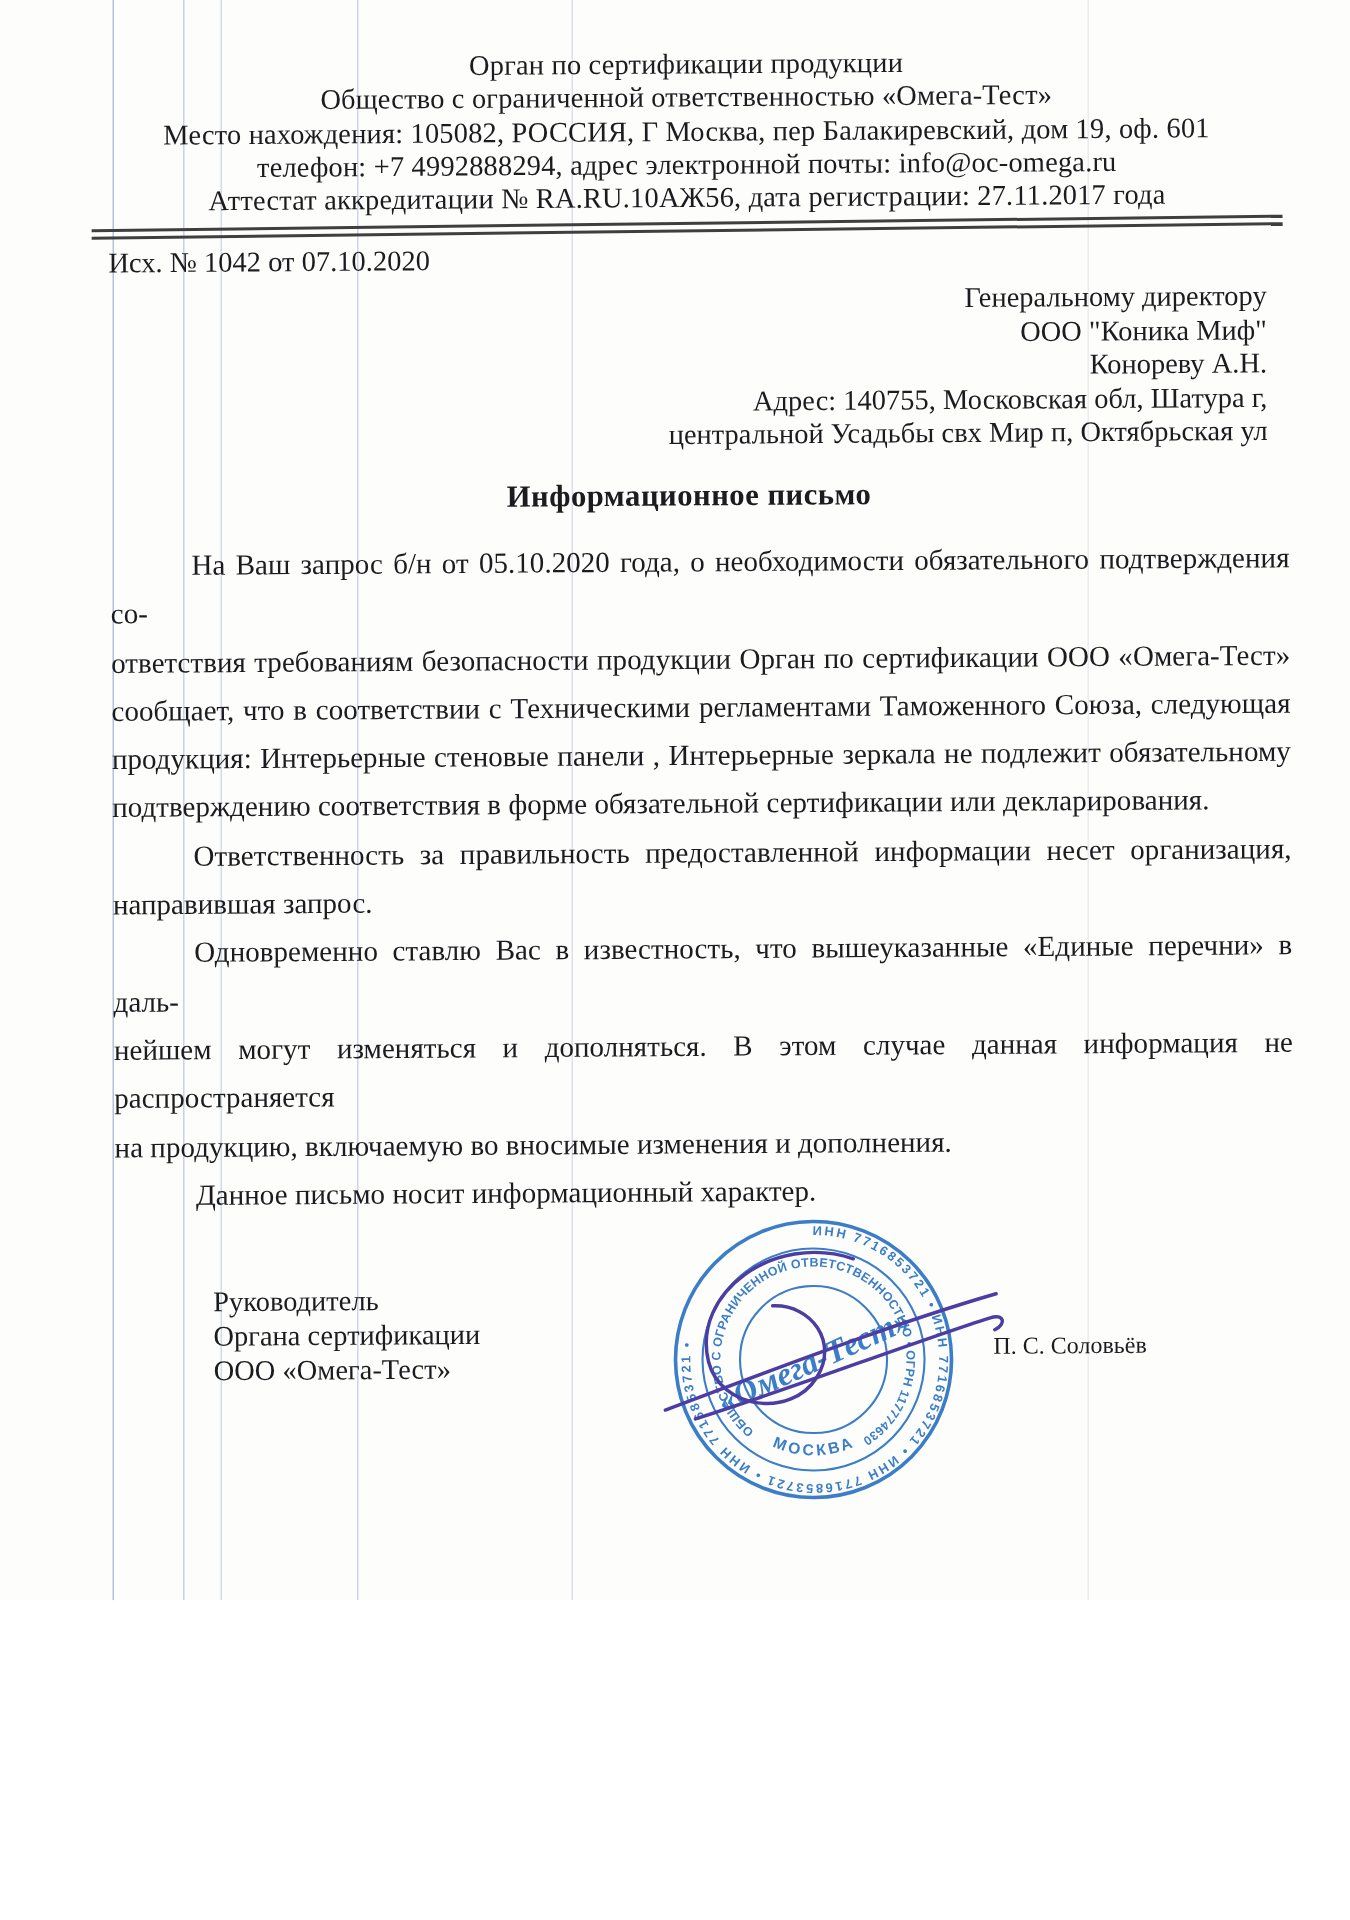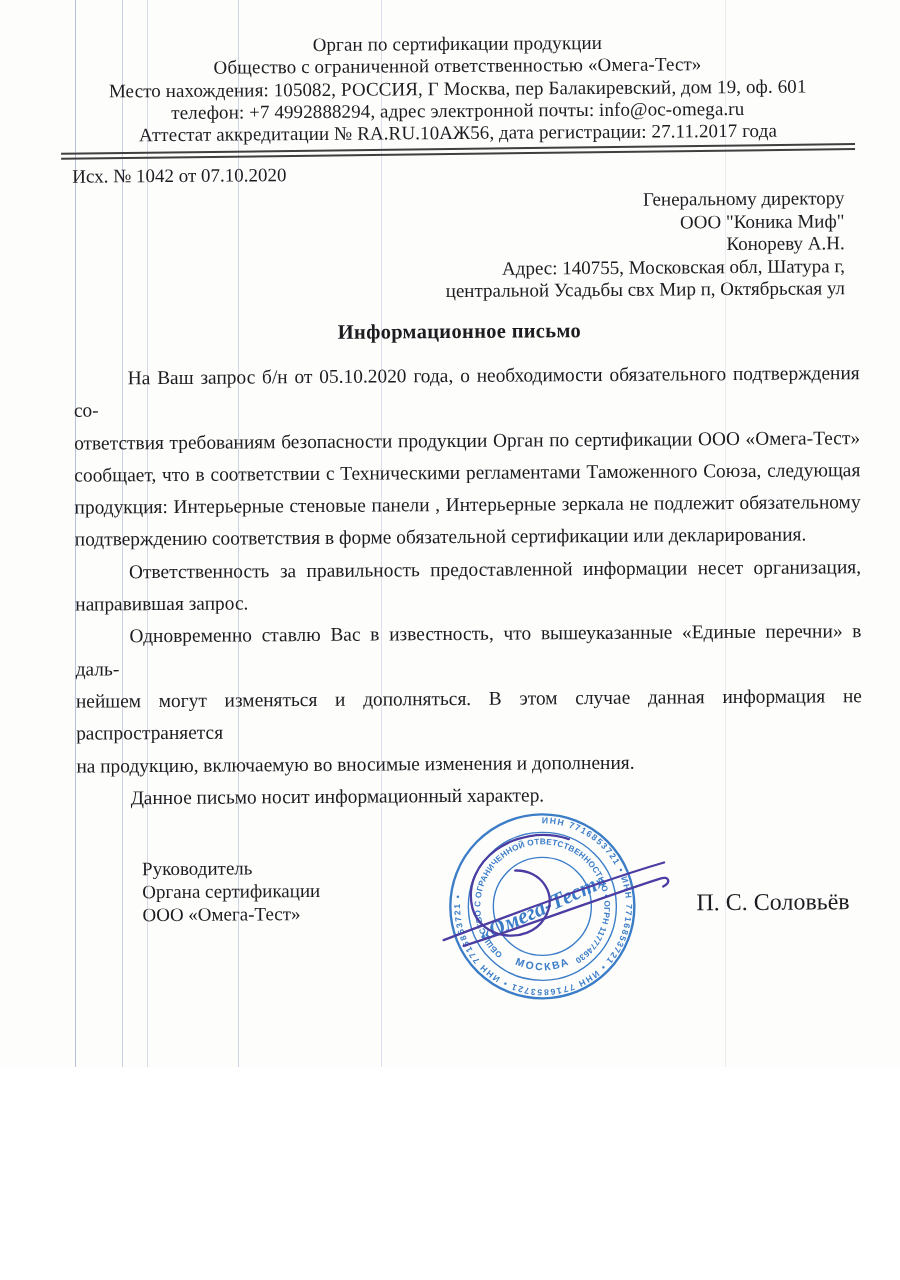--- a/index.html
+++ b/index.html
@@ -22,21 +22,21 @@
   .addressee { position:absolute; right:54px; top:190px; text-align:right;
                font-size:19px; line-height:22.6px; }
   .title { position:absolute; left:64px; top:320px; width:792px; text-align:center;
            font-size:20.5px; font-weight:bold; letter-spacing:0.3px; }
   .body { position:absolute; left:74px; top:360px; width:786px; font-size:19.4px; }
   .bline { line-height:32.3px; }
   .bline.just { text-align:justify; text-align-last:justify; }
   .bline.indent { text-indent:54px; }
 
   .signatory { position:absolute; left:139px; top:856px; font-size:19px; line-height:22.8px; }
-  .sig-name { position:absolute; left:693px; top:891px; font-size:24px; }
+  .sig-name { position:absolute; left:659px; top:891px; font-size:16px; }
 
   .stamp-wrap { position:absolute; left:444px; top:812px; width:190px; height:190px; opacity:0.93; }
   .sigink-wrap { position:absolute; left:428px; top:820px; width:262px; height:152px; }
 
   .stamp-ring-sm   { font-family:"Liberation Sans","DejaVu Sans",sans-serif; font-size:8.6px;  font-weight:bold; letter-spacing:1.5px; }
   .stamp-ring-main { font-family:"Liberation Sans","DejaVu Sans",sans-serif; font-size:8.3px;  font-weight:bold; letter-spacing:0.2px; }
   .stamp-city      { font-family:"Liberation Sans","DejaVu Sans",sans-serif; font-size:10.5px; font-weight:bold; letter-spacing:2px; }
   .stamp-center    { font-family:"Liberation Serif","DejaVu Serif",serif; font-size:22px; font-weight:bold; font-style:italic; }
 </style>
 </head>

